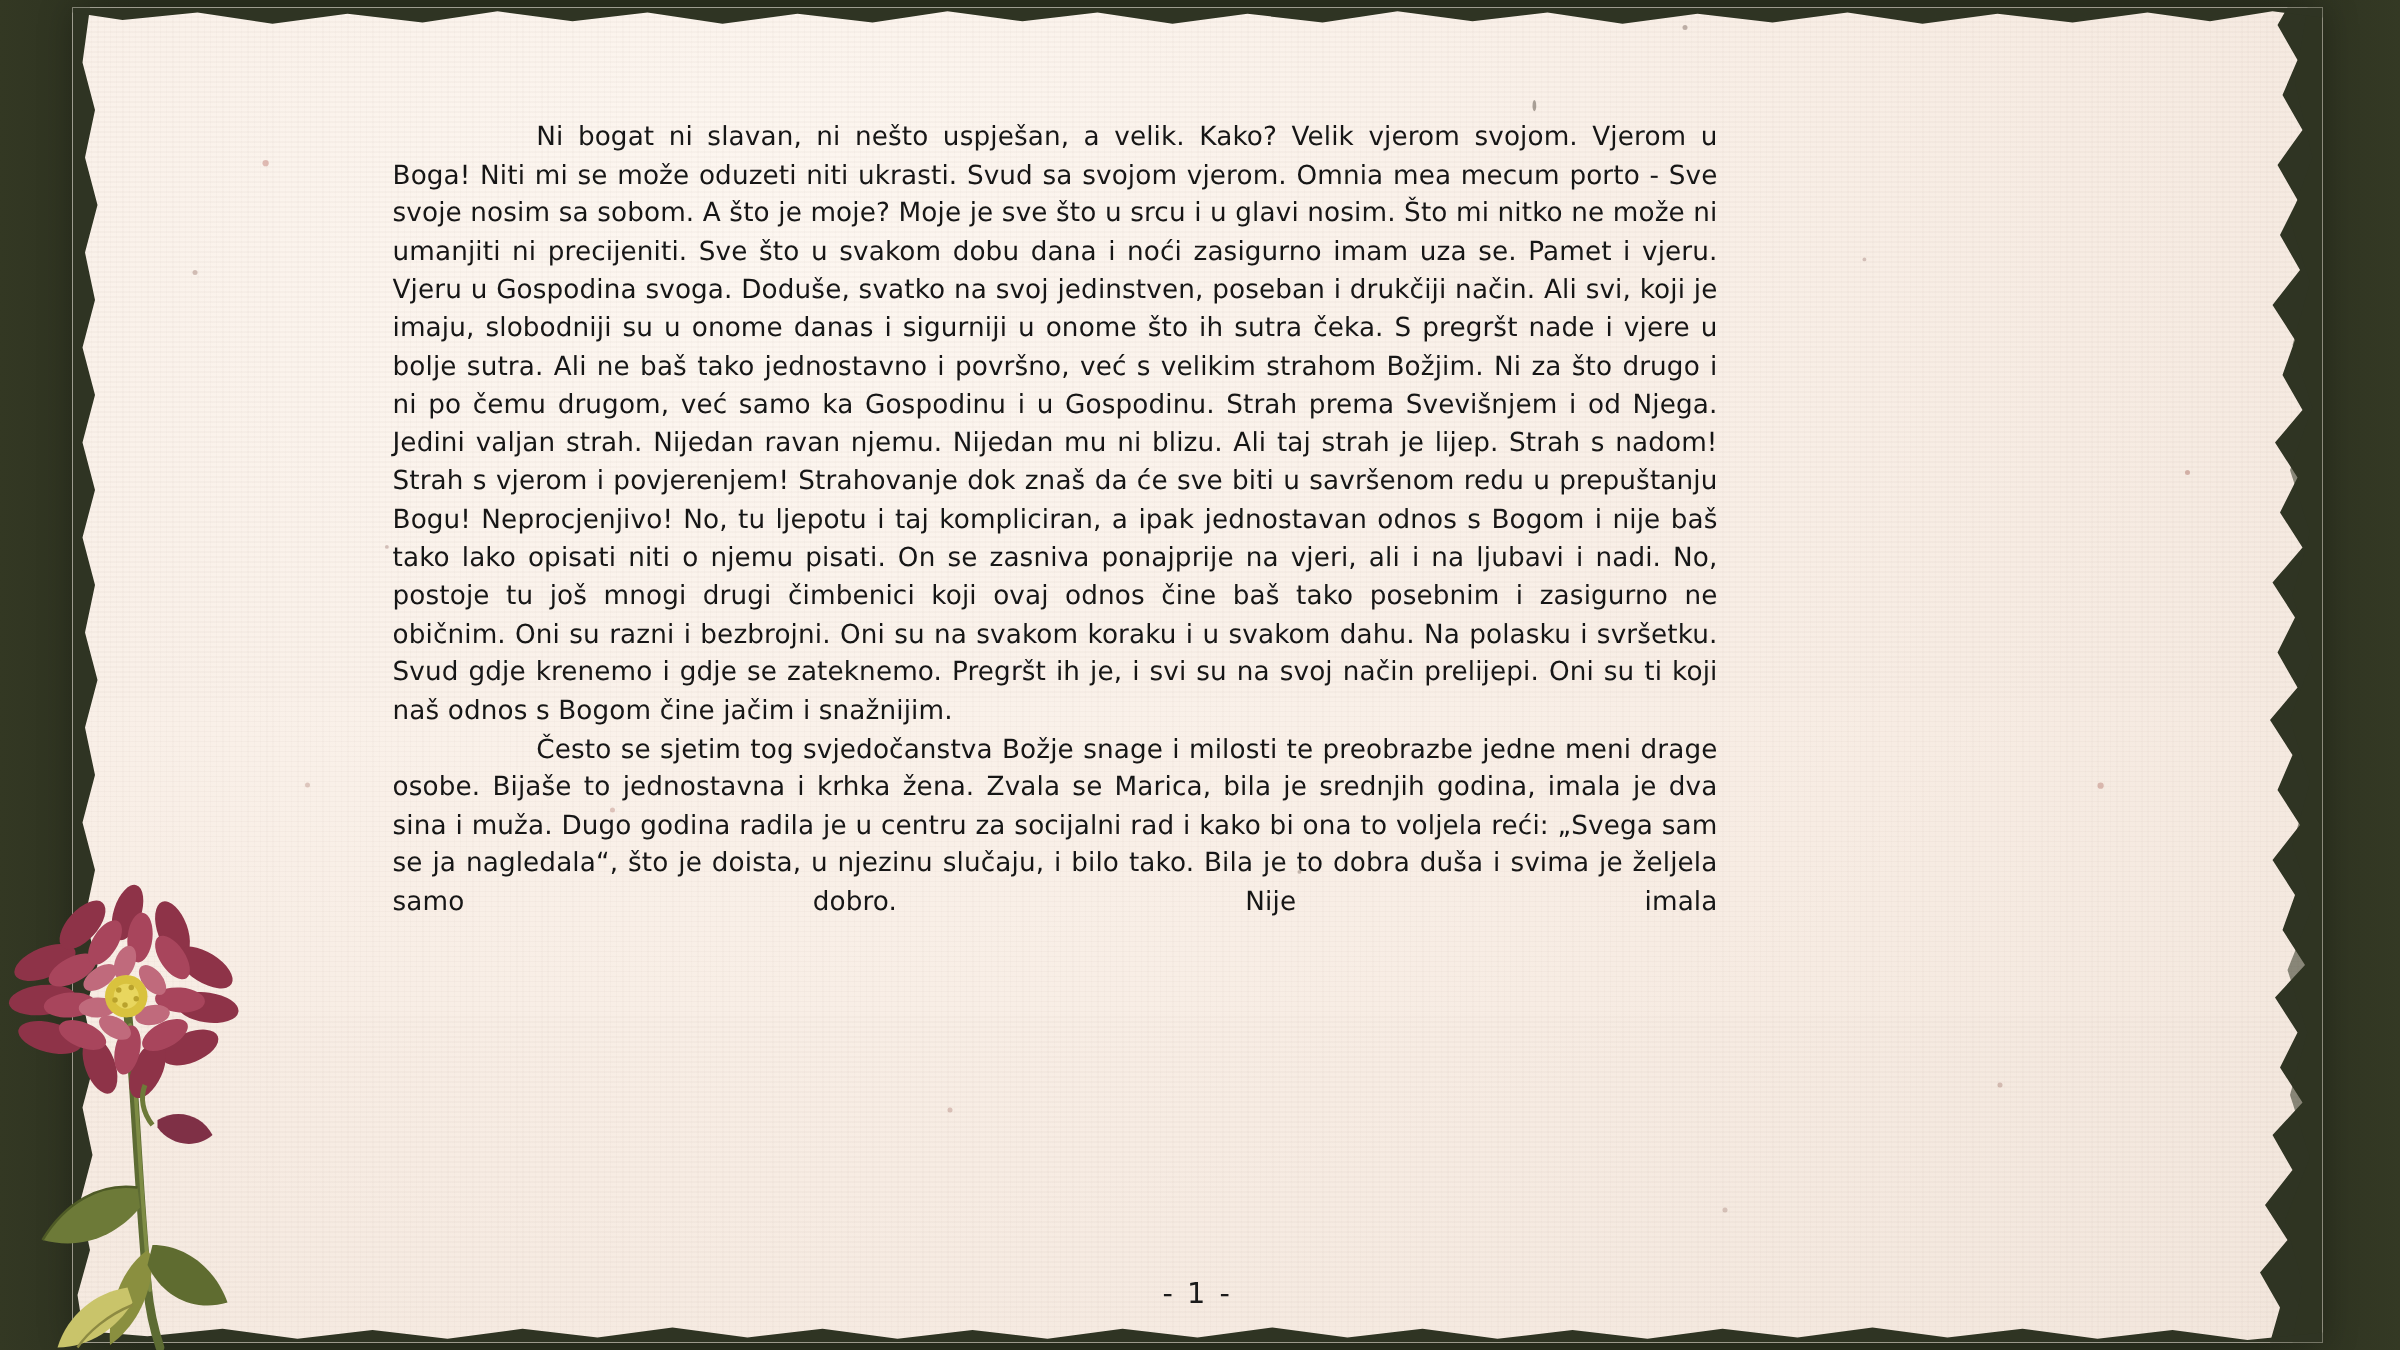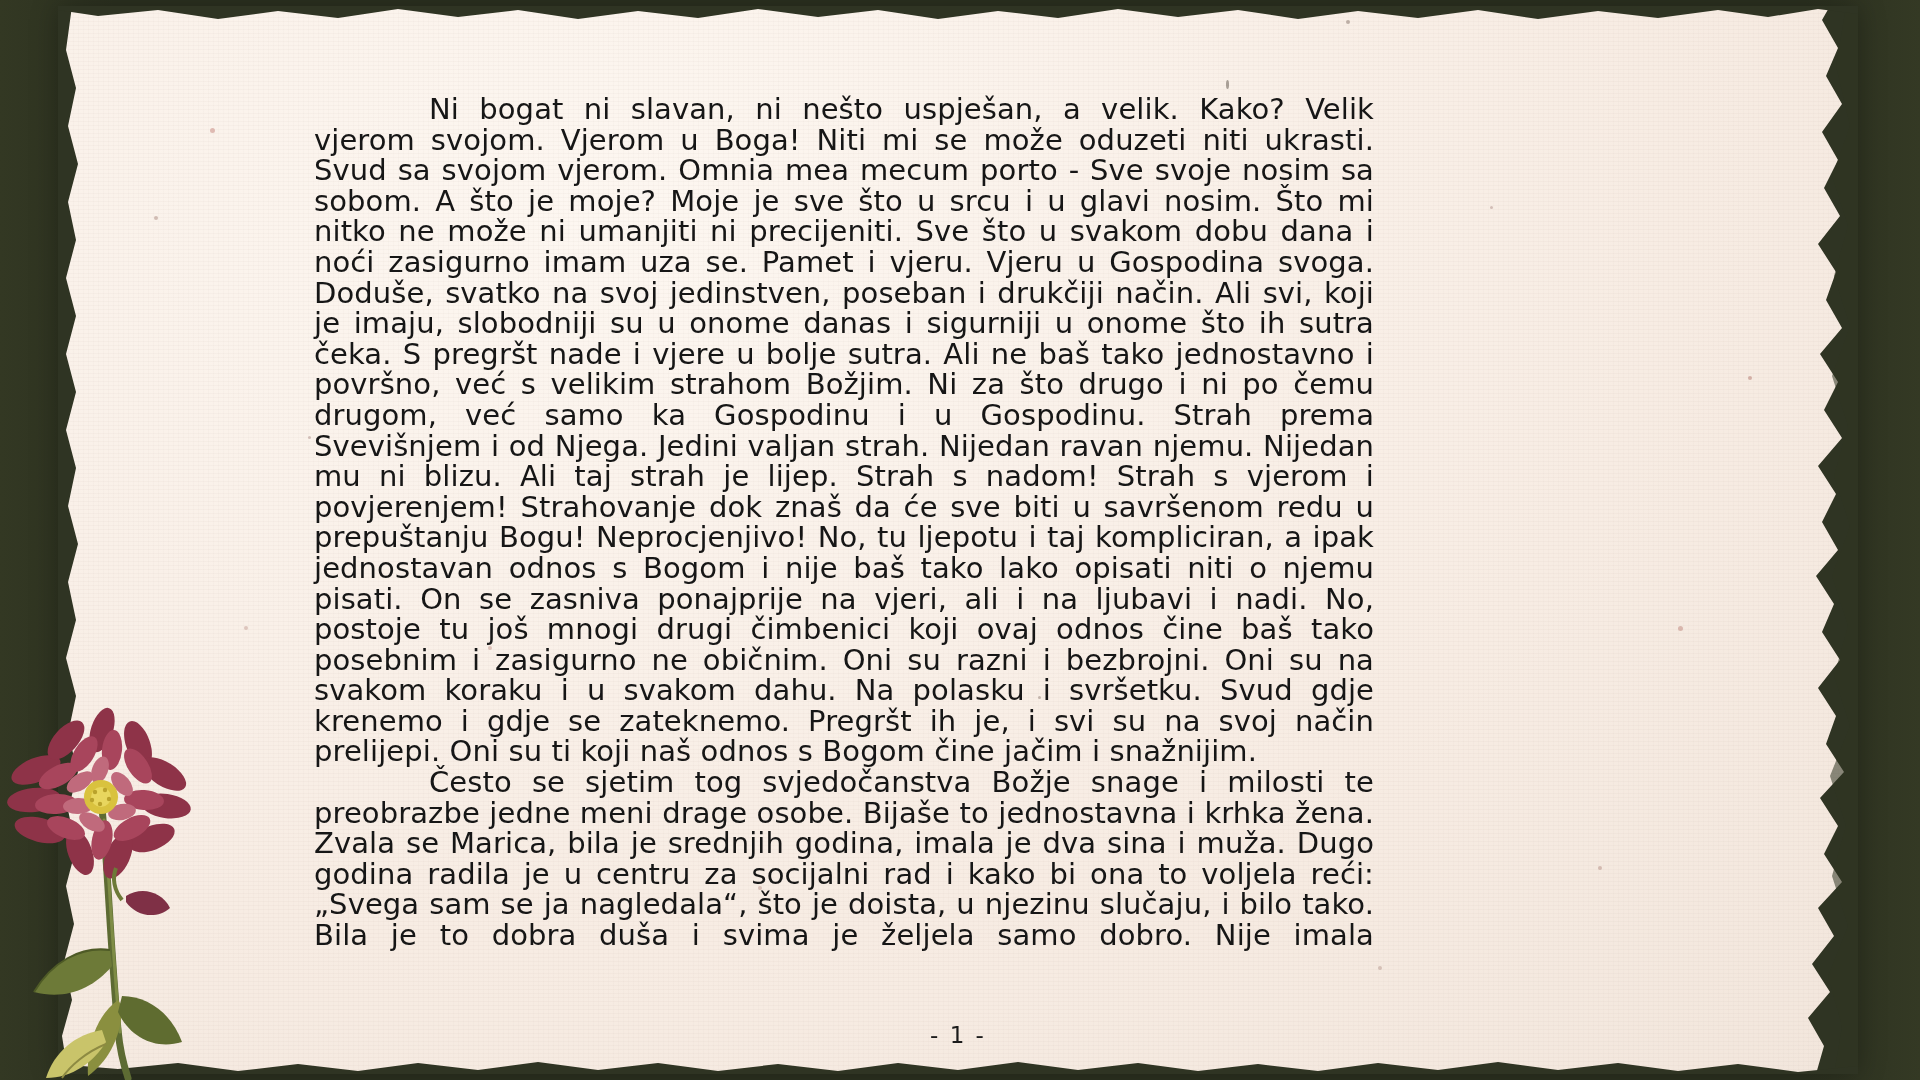--- a/index.html
+++ b/index.html
@@ -87,21 +87,21 @@
     pointer-events: none;
   }
 
   
   #text-column {
     position: absolute;
     left: 256px;
     top: 88px;
     width: 1060px;
     color: #161616;
-    font-size: 29px;
+    font-size: 21px;
     line-height: 30.6px;
     text-align: justify;
     text-justify: inter-word;
     letter-spacing: 0.1px;
   }
   #text-column p {
     margin: 0;
     text-indent: 115px;
     text-align: justify;
   }

